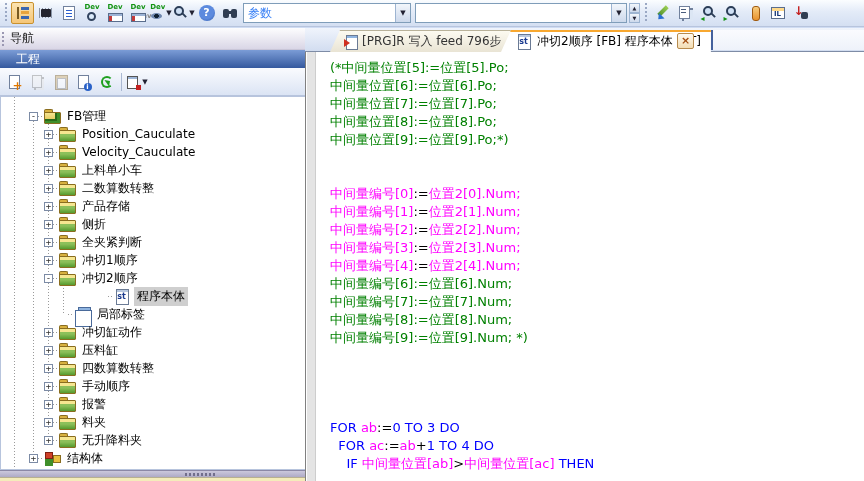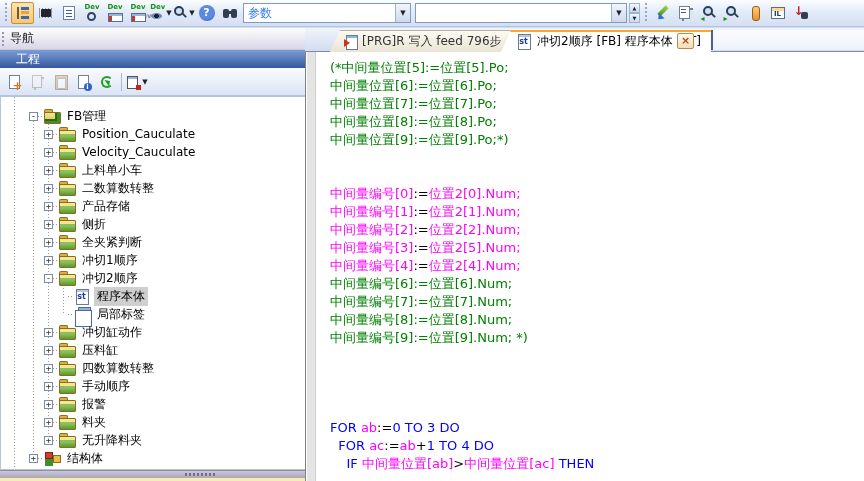--- a/index.html
+++ b/index.html
@@ -310,21 +310,21 @@
         <span class="stub"></span>
         <span class="ticon ticon-fbf"></span>
         <span class="tlabel">冲切1顺序</span>
       </div>
       <div class="trow" style="top: 172px; padding-left: 43px;">
         <span class="ebox">-</span>
         <span class="stub"></span>
         <span class="ticon ticon-fbf"></span>
         <span class="tlabel">冲切2顺序</span>
       </div>
-      <div class="trow sel" style="top: 190px; padding-left: 58px;">
+      <div class="trow sel" style="top: 190px; padding-left: 58px; margin-left: 40px;">
         <span class="ebox none"></span>
         <span class="stub"></span>
         <span class="ticon ticon-st"></span>
         <span class="tlabel">程序本体</span>
       </div>
       <div class="trow" style="top: 208px; padding-left: 58px; text-align: center;">
         <span class="ebox none"></span>
         <span class="stub"></span>
         <span class="ticon ticon-lbl"></span>
         <span class="tlabel">局部标签</span>
@@ -410,21 +410,21 @@
         <div class="cl"><span class="seg-c">(*中间量位置[5]:=位置[5].Po;</span></div>
         <div class="cl"><span class="seg-c">中间量位置[6]:=位置[6].Po;</span></div>
         <div class="cl"><span class="seg-c">中间量位置[7]:=位置[7].Po;</span></div>
         <div class="cl"><span class="seg-c">中间量位置[8]:=位置[8].Po;</span></div>
         <div class="cl"><span class="seg-c">中间量位置[9]:=位置[9].Po;*)</span></div>
         <div class="cl"></div>
         <div class="cl"></div>
         <div class="cl"><span class="seg-m">中间量编号[0]</span><span class="seg-o">:=</span><span class="seg-m">位置2[0].Num;</span></div>
         <div class="cl"><span class="seg-m">中间量编号[1]</span><span class="seg-o">:=</span><span class="seg-m">位置2[1].Num;</span></div>
         <div class="cl"><span class="seg-m">中间量编号[2]</span><span class="seg-o">:=</span><span class="seg-m">位置2[2].Num;</span></div>
-        <div class="cl"><span class="seg-m">中间量编号[3]</span><span class="seg-o">:=</span><span class="seg-m">位置2[5].Num;</span></div>
+        <div class="cl"><span class="seg-m">中间量编号[3]</span><span class="seg-o">:=</span><span class="seg-m">位置2[3].Num;</span></div>
         <div class="cl"><span class="seg-m">中间量编号[4]</span><span class="seg-o">:=</span><span class="seg-m">位置2[4].Num;</span></div>
         <div class="cl"><span class="seg-c">中间量编号[6]:=位置[6].Num;</span></div>
         <div class="cl"><span class="seg-c">中间量编号[7]:=位置[7].Num;</span></div>
         <div class="cl"><span class="seg-c">中间量编号[8]:=位置[8].Num;</span></div>
         <div class="cl"><span class="seg-c">中间量编号[9]:=位置[9].Num; *)</span></div>
         <div class="cl"></div>
         <div class="cl"></div>
         <div class="cl"></div>
         <div class="cl"></div>
         <div class="cl"><span class="seg-k">FOR </span><span class="seg-m">ab</span><span class="seg-o">:=</span><span class="seg-n">0</span><span class="seg-k"> TO </span><span class="seg-n">3</span><span class="seg-k"> DO</span></div>

